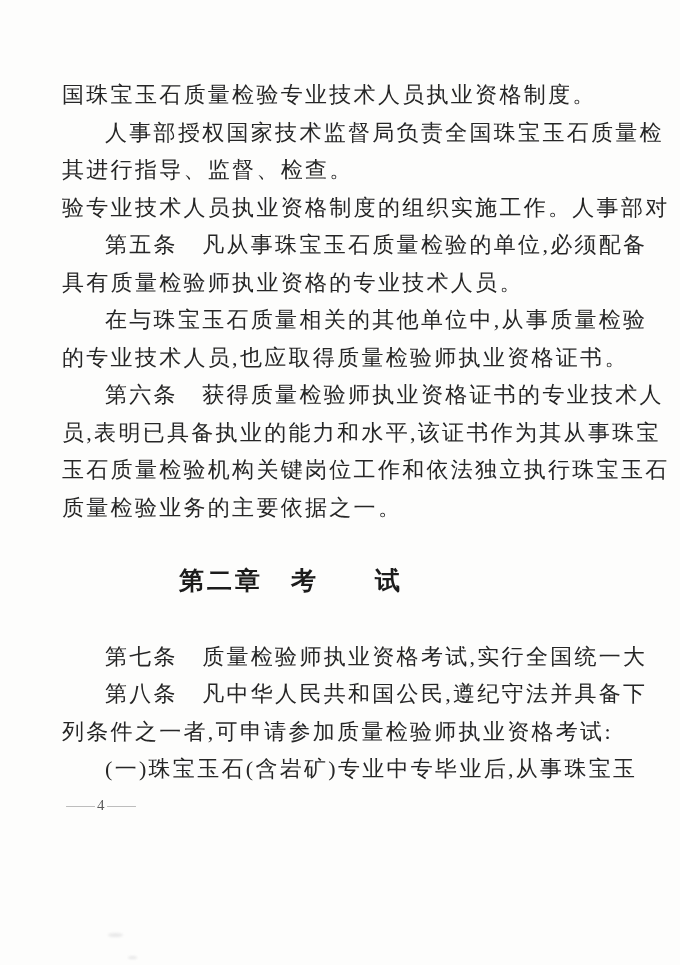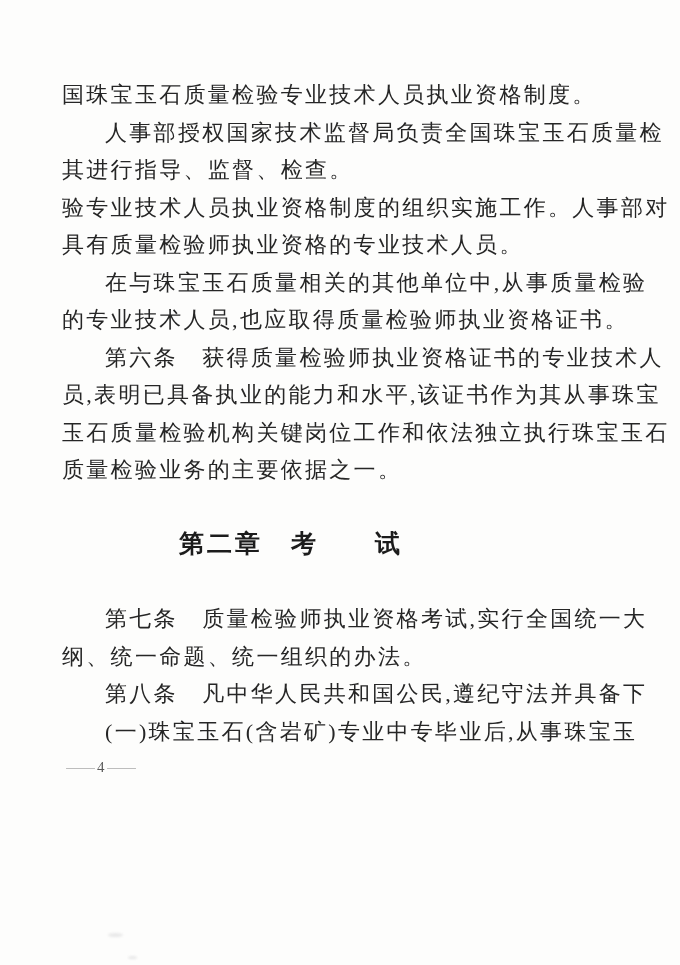--- a/index.html
+++ b/index.html
@@ -74,34 +74,35 @@
 </head>
 <body>
 
 <div class="page">
   <div class="text-block">
 
     <div class="line">国珠宝玉石质量检验专业技术人员执业资格制度。</div>
     <div class="line indent">人事部授权国家技术监督局负责全国珠宝玉石质量检</div>
     <div class="line">其进行指导、监督、检查。</div>
     <div class="line">验专业技术人员执业资格制度的组织实施工作。人事部对</div>
+    <div class="line indent">第五条　凡从事珠宝玉石质量检验的单位,必须配备</div>
     <div class="line">具有质量检验师执业资格的专业技术人员。</div>
     <div class="line indent">在与珠宝玉石质量相关的其他单位中,从事质量检验</div>
     <div class="line">的专业技术人员,也应取得质量检验师执业资格证书。</div>
     <div class="line indent">第六条　获得质量检验师执业资格证书的专业技术人</div>
     <div class="line">员,表明已具备执业的能力和水平,该证书作为其从事珠宝</div>
     <div class="line">玉石质量检验机构关键岗位工作和依法独立执行珠宝玉石</div>
     <div class="line">质量检验业务的主要依据之一。</div>
 
     <div class="chapter">第二章　考　　试</div>
 
     <div class="bottom-block">
       <div class="line indent">第七条　质量检验师执业资格考试,实行全国统一大</div>
-      <div class="line">纲、统一命题、统一组织的办法。</div>
       <div class="line indent">第八条　凡中华人民共和国公民,遵纪守法并具备下</div>
+      <div class="line">列条件之一者,可申请参加质量检验师执业资格考试:</div>
       <div class="line indent">(一)珠宝玉石(含岩矿)专业中专毕业后,从事珠宝玉</div>
     </div>
 
     <div class="footer"><span class="dash">—</span><span class="num">4</span><span class="dash">—</span></div>
   </div>
 
   <div class="speck s1"></div>
   <div class="speck s2"></div>
 </div>
 

